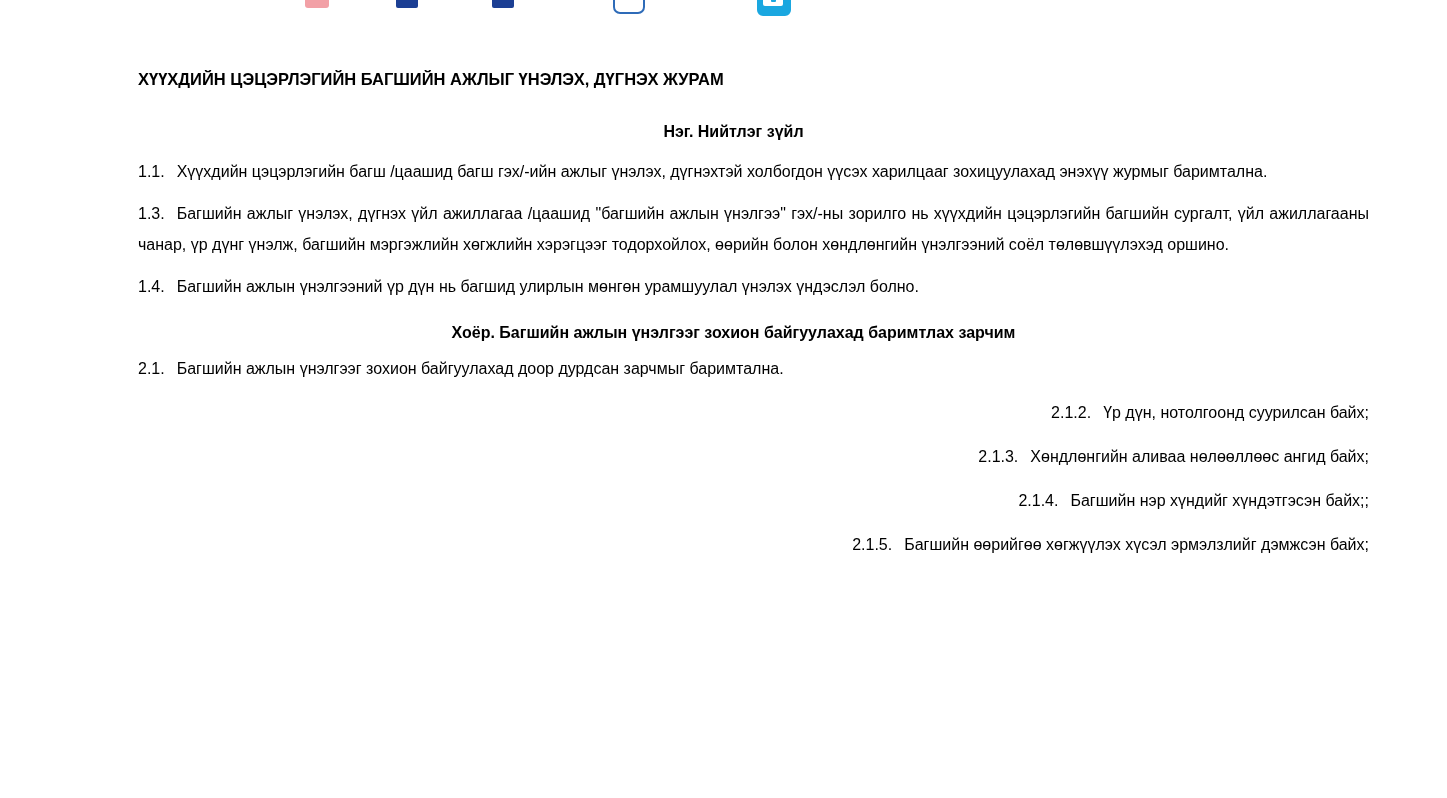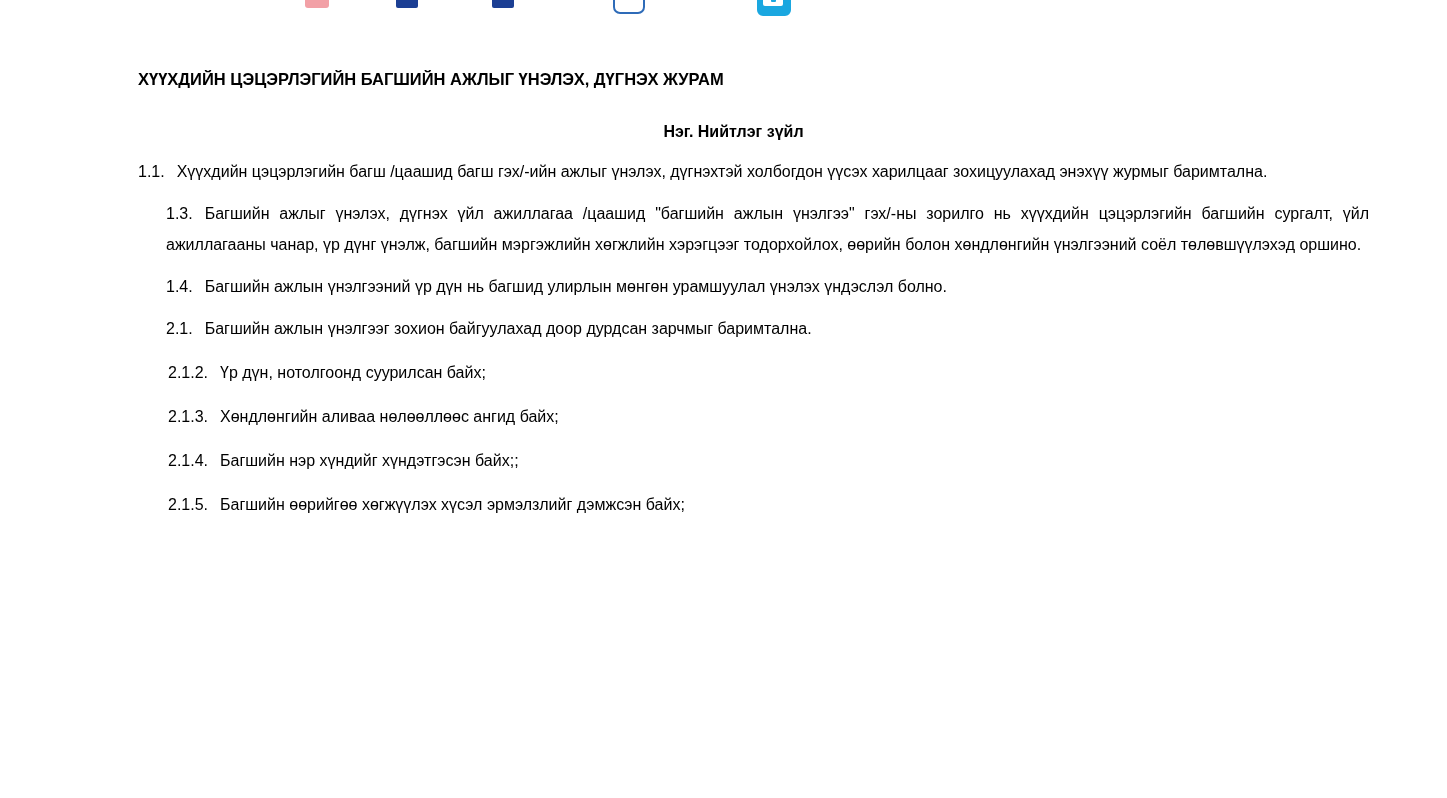--- a/index.html
+++ b/index.html
@@ -115,36 +115,36 @@
 
   p.para {
     font-size: 16px;
     line-height: 31px;
     margin: 0;
     text-align: justify;
     text-justify: inter-word;
     text-indent: 0;
   }
   .para-wrap { margin-top: 15px; }
-  .para-wrap.tight { margin-top: 11px; margin-left: 28px; }
+  .para-wrap.tight { margin-top: 11px; }
 
   .num {
     display: inline-block;
     min-width: 26px;
   }
   .gap-sm { display: inline-block; width: 12px; }
   .gap-lg { display: inline-block; width: 34px; }
 
   .item {
     font-size: 16px;
     line-height: 31px;
     margin: 0;
   }
   .item.lvl-a { margin-left: -26px; margin-top: 13px; }   
-  .item.lvl-b { margin-left: 30px; margin-top: 13px; }    
+  .item.lvl-b { margin-left: 30px; margin-top: 13px; text-align: right; }    
   .item .num3 { display: inline-block; min-width: 40px; }
 </style>
 </head>
 <body>
 
 <div class="toolbar">
 
   <div class="tb-icon" style="left:305px">
       <div class="ic-pink"></div>
     </div>
@@ -183,20 +183,21 @@
       </p>
     </div>
 
     <div class="para-wrap tight">
       <p class="para">
         <span class="num">1.4.</span><span class="gap-sm"></span><span>Багшийн ажлын үнэлгээний үр дүн нь багшид улирлын мөнгөн урамшуулал үнэлэх үндэслэл болно.</span>
       </p>
     </div>
 
 
+    <div class="sec-head h2">Хоёр. Багшийн ажлын үнэлгээг зохион байгуулахад баримтлах зарчим</div>
 
     <div class="para-wrap tight">
       <p class="para">
         <span class="num">2.1.</span><span class="gap-sm"></span><span>Багшийн ажлын үнэлгээг зохион байгуулахад доор дурдсан зарчмыг баримталнa.</span>
       </p>
     </div>
 
 
     <div class="item lvl-b">
       <span class="num3">2.1.2.</span><span class="gap-sm"></span><span>Үр дүн, нотолгоонд суурилсан байх;</span>

